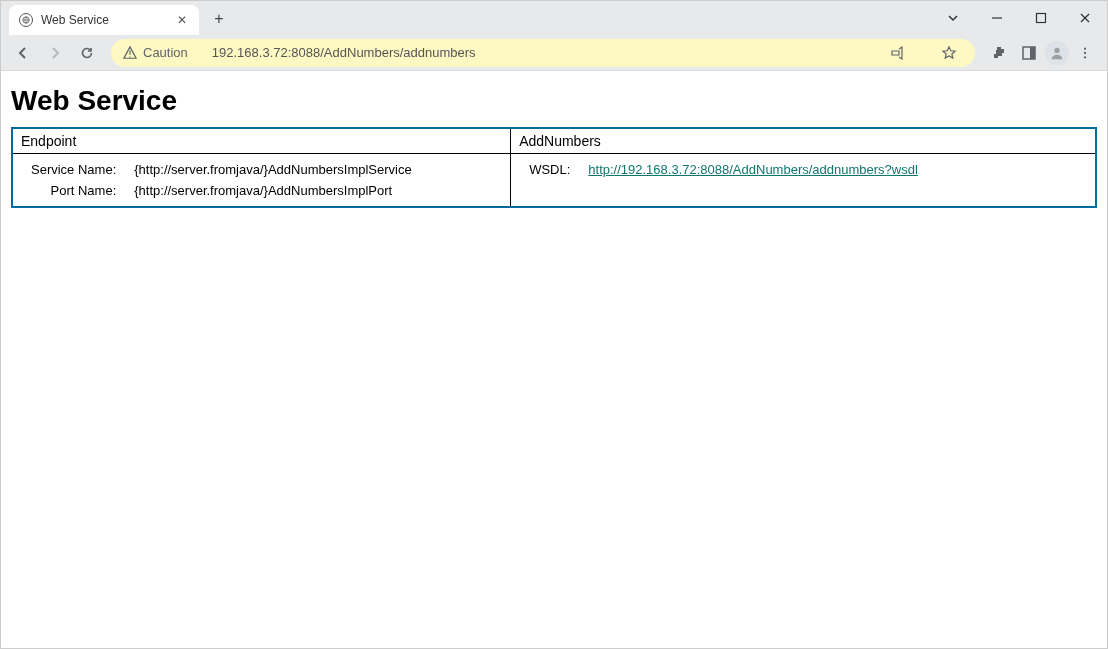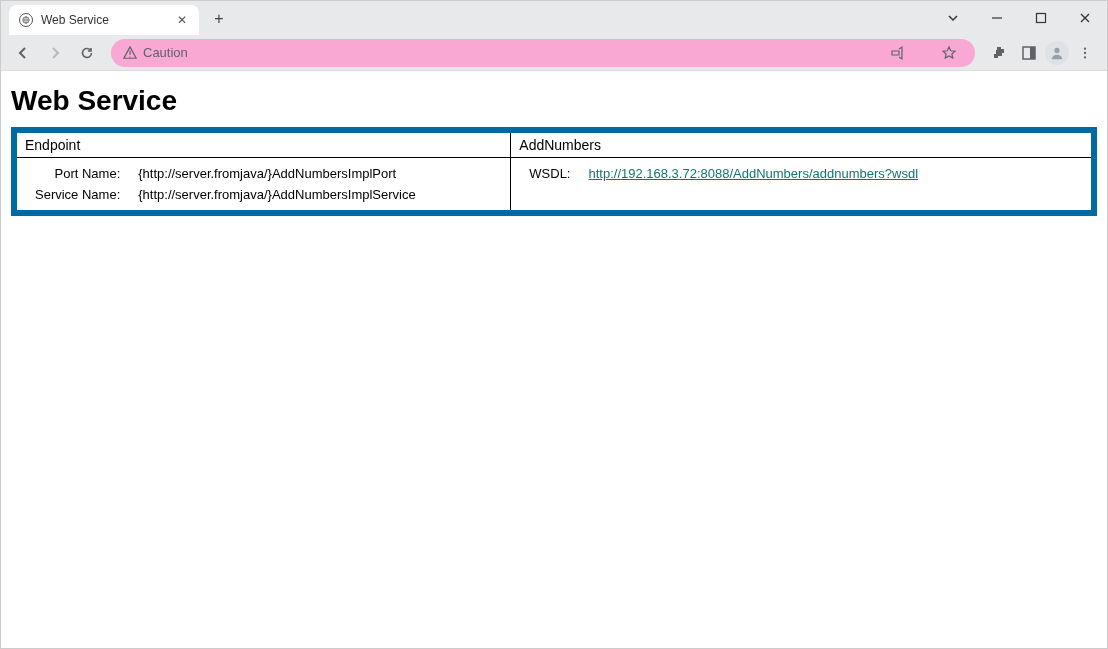--- a/index.html
+++ b/index.html
@@ -14,31 +14,31 @@
   .tab .title { flex:1; white-space:nowrap; overflow:hidden; text-overflow:ellipsis; }
   .tab .close { font-size:12px; color:#555; padding:0 2px; }
   .newtab { width:28px; height:28px; display:flex; align-items:center; justify-content:center; color:#444; font-size:16px; margin-left:6px; margin-bottom:2px; }
   .win-controls { margin-left:auto; display:flex; align-items:center; height:34px; }
   .win-controls .ctrl { width:44px; height:30px; display:flex; align-items:center; justify-content:center; color:#333; }
   .win-controls .ctrl svg { width:12px; height:12px; stroke:#333; }
 
   .toolbar { height:36px; background:#e7e9eb; display:flex; align-items:center; padding:0 8px; gap:4px; border-bottom:1px solid #dcdcdc; }
   .icon-btn { width:28px; height:28px; display:flex; align-items:center; justify-content:center; color:#5f6368; border-radius:50%; }
   .icon-btn.disabled { color:#b7b9bc; }
-  .omnibox { flex:1; height:28px; background:#f9a8d4; border-radius:14px; display:flex; align-items:center; padding:0 12px; font-size:13px; color:#555; margin:16px 6px; gap:24px; }
+  .omnibox { flex:1; height:28px; background:#fef9c3; border-radius:14px; display:flex; align-items:center; padding:0 12px; font-size:13px; color:#555; margin:16px 6px; gap:24px; }
   .omnibox .warn { display:flex; align-items:center; gap:6px; color:#5f6368; }
   .omnibox .warn svg { width:14px; height:14px; fill:#5f6368; }
   .omnibox .addr { color:#555; }
   .right-icons { display:flex; align-items:center; gap:2px; }
   .avatar { width:24px; height:24px; background:#dde2e8; border-radius:50%; display:flex; align-items:center; justify-content:center; }
 
   
   .page { padding:8px 10px; font-family: "Segoe UI", Arial, sans-serif; }
   h1.page-title { font-size:28px; font-weight:700; margin:6px 0 10px 0; color:#000; }
-  table.outer { border-collapse:collapse; width:100%; border:6px solid #0369a1; }
+  table.outer { border-collapse:collapse; width:100%; border:2px solid #0369a1; }
   table.outer > tbody > tr > td, table.outer > tbody > tr > th { border:1px solid #000; padding:4px 8px; font-size:14px; color:#000; font-weight:400; text-align:left; vertical-align:top; }
   table.outer th { font-weight:400; }
   table.inner { border:none; }
   table.inner td { border:none; padding:2px 8px; font-size:13px; vertical-align:top; }
   table.inner td.label { text-align:right; white-space:nowrap; }
   a.wsdl { color:#0f766e; }
 </style>
 </head>
 <body>
 
@@ -94,20 +94,21 @@
         <path d="M12.5 8a4.5 4.5 0 1 1-1.3-3.2M12 3v3h-3" fill="none" stroke="#5f6368" stroke-width="1.6"></path>
       </svg>
   </div>
   <div class="omnibox">
     <span class="warn">
       <svg viewBox="0 0 16 16">
           <path d="M8 1L1 14h14L8 1zm0 4v5m0 2v1" fill="none" stroke="#5f6368" stroke-width="1.4"></path>
         </svg>
       <span>Caution</span>
     </span>
+    <span class="addr">192.168.3.72:8088/AddNumbers/addnumbers</span>
     <span style="flex:1"></span>
     <span class="icon-btn">
       <svg width="16" height="16" viewBox="0 0 16 16">
           <path d="M10 4l3-2v12l-3-2M3 6h7v4H3z" fill="none" stroke="#5f6368" stroke-width="1.2"></path>
         </svg>
     </span>
     <span class="icon-btn">
       <svg width="16" height="16" viewBox="0 0 16 16">
           <path d="M8 2l1.8 3.8 4.2.4-3.1 2.8.9 4.1L8 11l-3.8 2.1.9-4.1L2 6.2l4.2-.4L8 2z" fill="none" stroke="#5f6368" stroke-width="1.2"></path>
         </svg>
@@ -148,26 +149,26 @@
     <tbody>
       <tr>
         <th style="width:46%;">Endpoint</th>
         <th>AddNumbers</th>
       </tr>
       <tr>
         <td>
           <table class="inner">
             <tbody>
                 <tr>
+              <td class="label">Service Name:</td>
+              <td>{http://server.fromjava/}AddNumbersImplService</td>
+            </tr>
+            <tr>
               <td class="label">Port Name:</td>
               <td>{http://server.fromjava/}AddNumbersImplPort</td>
-            </tr>
-            <tr>
-              <td class="label">Service Name:</td>
-              <td>{http://server.fromjava/}AddNumbersImplService</td>
             </tr>
           </tbody>
             </table>
         </td>
         <td>
           <table class="inner">
             <tbody>
             <tr>
               <td class="label">WSDL:</td>
               <td><a href="#" class="wsdl">http://192.168.3.72:8088/AddNumbers/addnumbers?wsdl</a></td>

